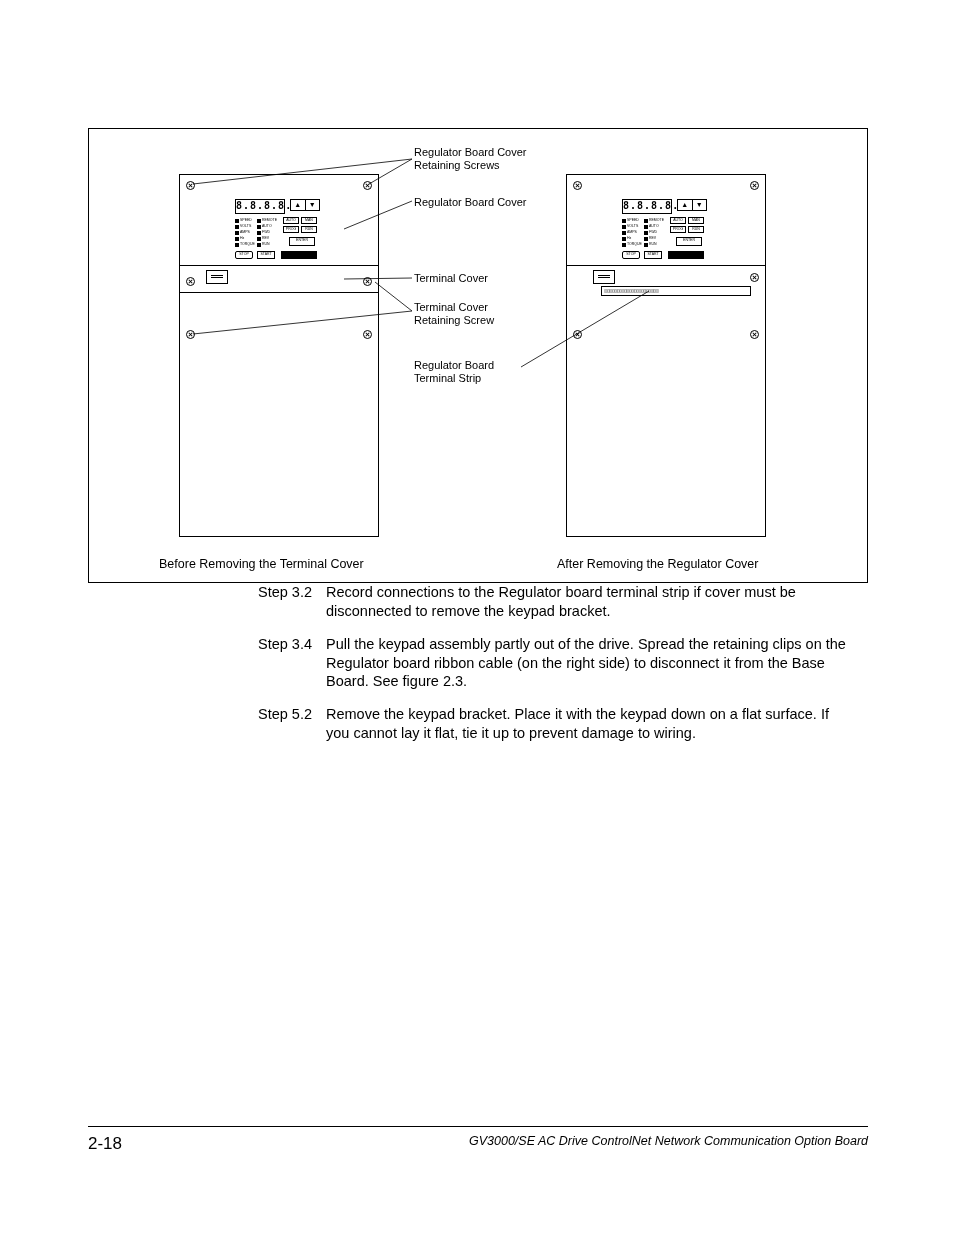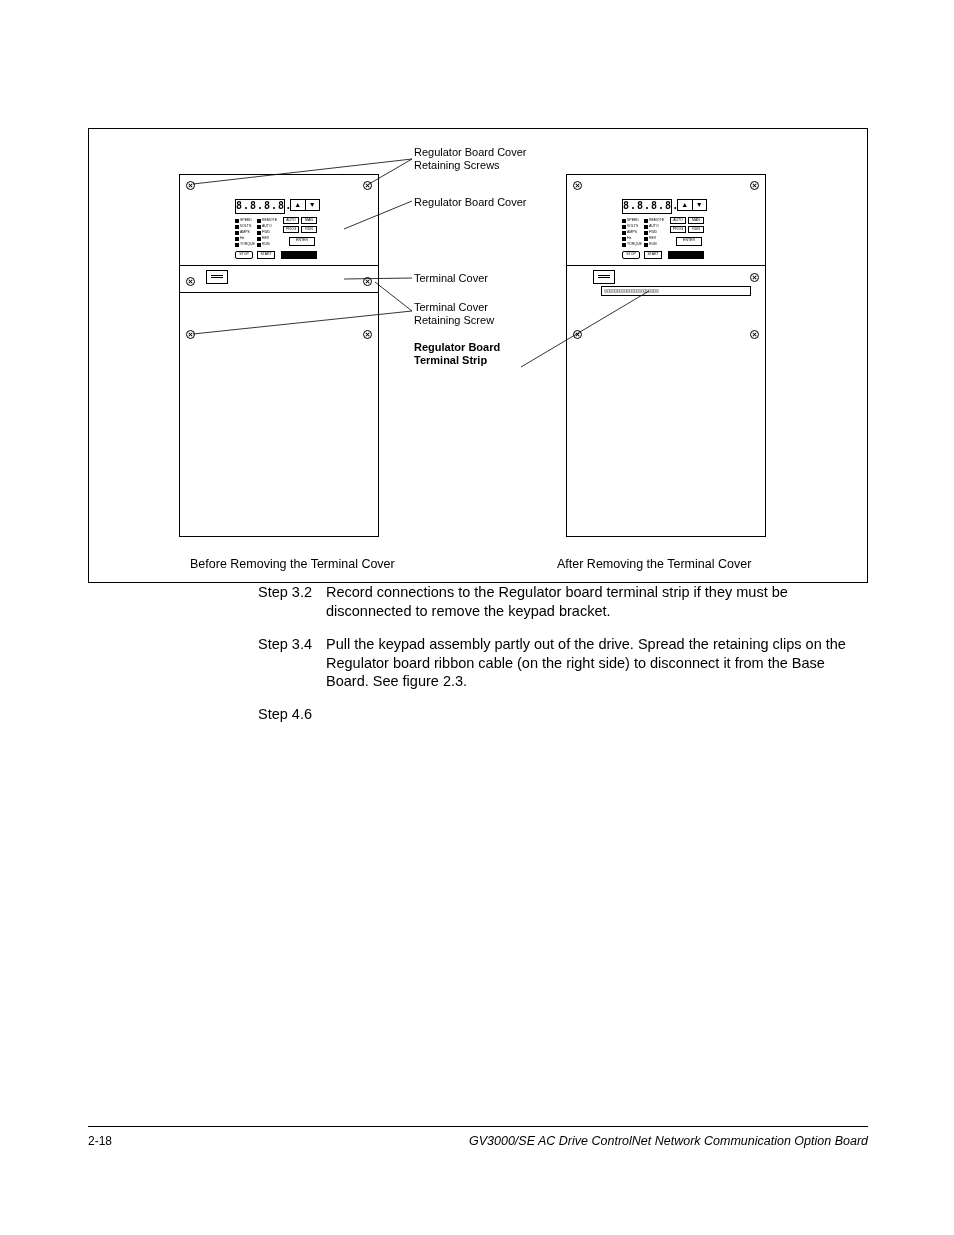--- a/index.html
+++ b/index.html
@@ -123,21 +123,21 @@
 
   .footer-rule {
     position: absolute;
     left: 88px; width: 780px;
     top: 1126px;
     border-top: 1px solid #000;
   }
   .page-num {
     position: absolute;
     left: 88px; top: 1134px;
-    font-size: 12px;
+    font-size: 17px;
   }
   .footer-title {
     position: absolute;
     right: 86px; top: 1134px;
     font-size: 12.5px;
     font-style: italic;
   }
 
   svg.leaders { position: absolute; left: 0; top: 0; pointer-events: none; }
 
@@ -307,55 +307,56 @@
         <div class="btn" style="position:absolute; left:22px; top:52px; width:18px; height:8px;">START</div>
         <div style="position:absolute; left:46px; top:52px; width:36px; height:8px; background:#000;"></div>
       </div>
     </div>
 
     <div class="label-col">
       <div class="lbl" style="top:0;">Regulator Board Cover<br>Retaining Screws</div>
       <div class="lbl" style="top:50px;">Regulator Board Cover</div>
       <div class="lbl" style="top:126px;">Terminal Cover</div>
       <div class="lbl" style="top:155px;">Terminal Cover<br>Retaining Screw</div>
-      <div class="lbl" style="top:195px;font-weight:bold;">Regulator Board<br>Terminal Strip</div>
+      <div class="lbl" style="top:213px;">Regulator Board<br>Terminal Strip</div>
     </div>
 
     <svg class="leaders" width="780" height="455">
       <g stroke="#000" stroke-width="0.8" fill="none">
 
         <line x1="323" y1="30" x2="104" y2="55"></line>
         <line x1="323" y1="30" x2="280" y2="55"></line>
 
         <line x1="323" y1="72" x2="255" y2="100"></line>
 
         <line x1="323" y1="149" x2="255" y2="150"></line>
 
         <line x1="323" y1="182" x2="286" y2="153"></line>
         <line x1="323" y1="182" x2="104" y2="205"></line>
 
         <line x1="432" y1="238" x2="560" y2="162"></line>
       </g>
     </svg>
 
-    <div class="subcaption" style="left:70px;margin-left:31px;">Before Removing the Terminal Cover</div>
-    <div class="subcaption" style="left:468px;">After Removing the Terminal Cover</div>
+    <div class="subcaption" style="left:70px;">Before Removing the Terminal Cover</div>
+    <div class="subcaption" style="left:468px;">After Removing the Regulator Cover</div>
   </div>
 
 
   <div class="steps">
     <div class="step">
       <div class="step-label">Step 3.2</div>
-      <div class="step-text">Record connections to the Regulator board terminal strip if they must be disconnected to remove the keypad bracket.</div>
+      <div class="step-text">Record connections to the Regulator board terminal strip if cover must be disconnected to remove the keypad bracket.</div>
     </div>
     <div class="step">
       <div class="step-label">Step 3.4</div>
       <div class="step-text">Pull the keypad assembly partly out of the drive. Spread the retaining clips on the Regulator board ribbon cable (on the right side) to disconnect it from the Base Board. See figure 2.3.</div>
     </div>
     <div class="step">
-      <div class="step-label">Step 4.6</div>
+      <div class="step-label">Step 5.2</div>
+      <div class="step-text">Remove the keypad bracket. Place it with the keypad down on a flat surface. If you cannot lay it flat, tie it up to prevent damage to wiring.</div>
     </div>
   </div>
 </div>
 
 <div class="footer-rule"></div>
 <div class="page-num">2-18</div>
 <div class="footer-title">GV3000/SE AC Drive ControlNet Network Communication Option Board</div>
 
 </body></html>

